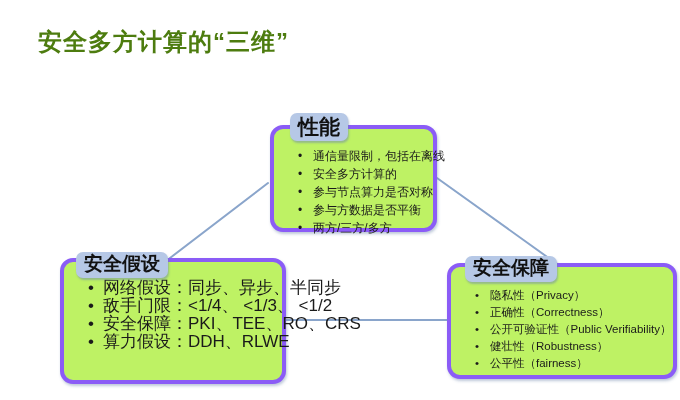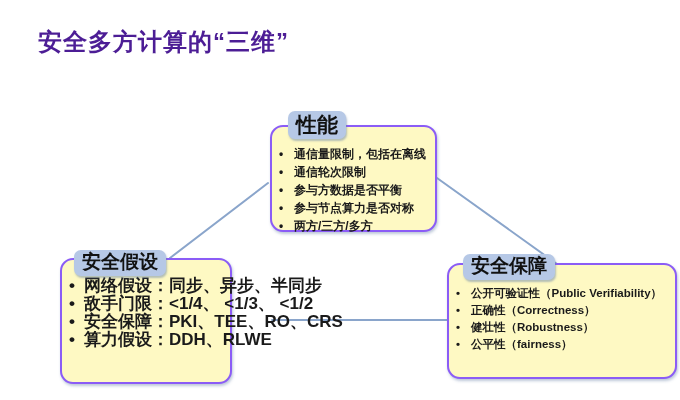--- a/index.html
+++ b/index.html
@@ -12,79 +12,80 @@
   }
   .slide { position: absolute; inset: 0; }
 
   .title {
     position: absolute;
     left: 38px;
     top: 26px;
     font-size: 24px;
     font-weight: bold;
     letter-spacing: 1px;
-    color: #4c1d95;
+    color: #4d7c0f;
     white-space: nowrap;
   }
 
   .connectors {
     position: absolute;
     left: 0; top: 0;
     width: 680px; height: 400px;
     z-index: 1;
   }
   .connectors line {
     stroke: #8aa5cb;
     stroke-width: 2;
     stroke-linecap: round;
   }
 
   .node {
     position: absolute;
     z-index: 2;
-    background: #fef9c3;
-    border: 2px solid #8b5cf6;
+    background: #bef264;
+    border: 4px solid #8b5cf6;
     border-radius: 13px;
     box-shadow: 1px 2px 3px rgba(108, 134, 170, 0.45);
   }
   .node-label {
     position: absolute;
     z-index: 3;
     background: #b6c8e6;
     color: #111111;
     font-weight: bold;
     border-radius: 7px;
     padding: 1px 8px 2px 8px;
     line-height: 1.2;
     white-space: nowrap;
     box-shadow: 1px 2px 2px rgba(108, 134, 170, 0.5);
   }
   .node-list {
     list-style: none;
-    font-weight: bold;
+    font-weight: normal;
     white-space: nowrap;
+    margin-left: 17px;
   }
   .node-list li {
     position: relative;
     padding-left: 22px;
   }
   .node-list li::before {
     content: "\2022";
     position: absolute;
     left: 7px;
     color: #1a1a1a;
   }
 
   
   .node-perf { left: 270px; top: 125px; width: 167px; height: 107px; }
   .node-perf .node-label { left: 16px; top: -16px; font-size: 21px; }
   .node-perf .node-list { margin-top: 18px; font-size: 12px; line-height: 18px; }
 
   
-  .node-assume { left: 60px; top: 258px; width: 172px; height: 126px; }
+  .node-assume { left: 60px; top: 258px; width: 226px; height: 126px; }
   .node-assume .node-label { left: 12px; top: -10px; font-size: 19px; }
   .node-assume .node-list { margin-top: 17px; font-size: 17px; line-height: 18px; }
 
   
   .node-guar { left: 447px; top: 263px; width: 230px; height: 116px; }
   .node-guar .node-label { left: 14px; top: -11px; font-size: 19px; }
   .node-guar .node-list { margin-top: 20px; font-size: 11.5px; line-height: 17px; }
 </style>
 </head>
 <body>
@@ -96,40 +97,41 @@
   <svg class="connectors" viewBox="0 0 680 400" xmlns="http://www.w3.org/2000/svg">
     <line x1="268" y1="183" x2="170" y2="258"></line>
     <line x1="437" y1="178" x2="557" y2="264"></line>
     <line x1="272" y1="320" x2="448" y2="320"></line>
   </svg>
 
   <div class="node node-perf">
     <div class="node-label">性能</div>
     <ul class="node-list">
       <li>通信量限制，包括在离线</li>
-      <li>通信轮次限制</li>
+      <li>安全多方计算的</li>
+      <li>参与节点算力是否对称</li>
       <li>参与方数据是否平衡</li>
-      <li>参与节点算力是否对称</li>
       <li>两方/三方/多方</li>
     </ul>
   </div>
 
   <div class="node node-assume">
     <div class="node-label">安全假设</div>
     <ul class="node-list">
       <li>网络假设：同步、异步、半同步</li>
       <li>敌手门限：&lt;1/4、 &lt;1/3、 &lt;1/2</li>
       <li>安全保障：PKI、TEE、RO、CRS</li>
       <li>算力假设：DDH、RLWE</li>
     </ul>
   </div>
 
   <div class="node node-guar">
     <div class="node-label">安全保障</div>
     <ul class="node-list">
+      <li>隐私性（Privacy）</li>
+      <li>正确性（Correctness）</li>
       <li>公开可验证性（Public Verifiability）</li>
-      <li>正确性（Correctness）</li>
       <li>健壮性（Robustness）</li>
       <li>公平性（fairness）</li>
     </ul>
   </div>
 
 </div>
 
 </body></html>

